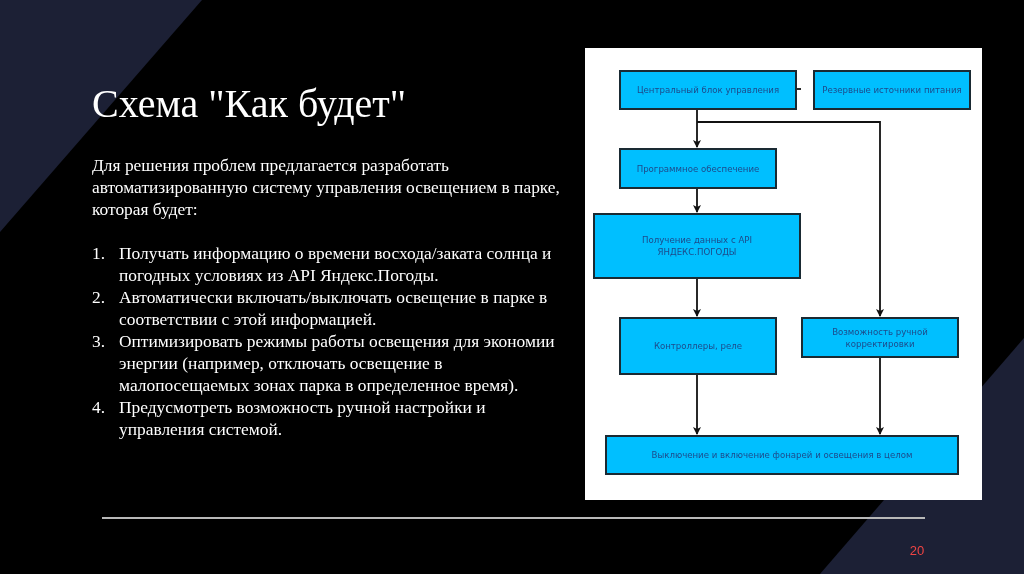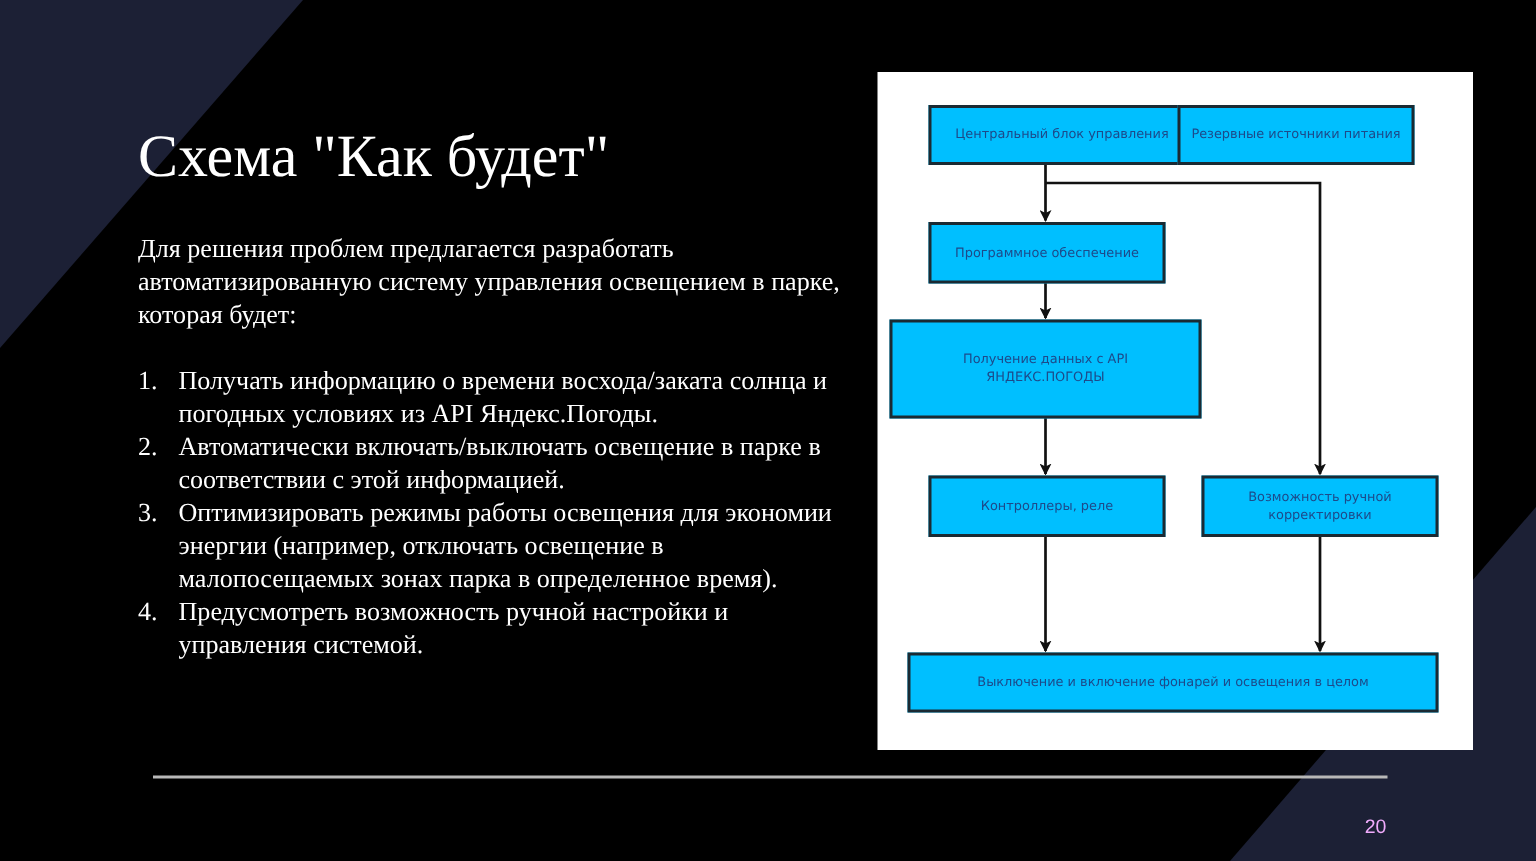--- a/index.html
+++ b/index.html
@@ -33,21 +33,21 @@
     box-sizing: border-box; display: flex; align-items: center; justify-content: center;
     text-align: center; color: #1d4a8a; font-family: "DejaVu Sans", sans-serif;
     font-size: 8.6px; line-height: 12px; padding: 0 2px;
   }
   .separator {
     position: absolute; left: 102px; top: 517px; width: 823px; height: 2px;
     background: #b8b8b8;
   }
   .page-number {
     position: absolute; left: 905px; top: 543px; width: 24px;
-    color: #f0abfc; font-size: 13px; font-family: "Liberation Sans", sans-serif;
+    color: #ef4444; font-size: 13px; font-family: "Liberation Sans", sans-serif;
     text-align: center;
   }
 </style>
 </head>
 <body>
 
 <svg class="bg-shape" width="1024" height="574" viewBox="0 0 1024 574">
   <polygon points="0,0 202,0 0,232" fill="#1c2035"></polygon>
   <polygon points="1024,338 1024,574 820,574" fill="#1c2035"></polygon>
 </svg>
@@ -96,22 +96,22 @@
 
       <line x1="112" y1="230" x2="112" y2="268" marker-end="url(#arr)"></line>
 
       <line x1="112" y1="309" x2="112" y2="386" marker-end="url(#arr)"></line>
 
       <line x1="295" y1="309" x2="295" y2="386" marker-end="url(#arr)"></line>
     </g>
   </svg>
 
   <div class="box" style="left:34px;top:22px;width:178px;height:40px;">Центральный блок управления</div>
-  <div class="box" style="left:200px;top:22px;width:158px;height:40px;">Резервные источники питания</div>
+  <div class="box" style="left:228px;top:22px;width:158px;height:40px;">Резервные источники питания</div>
   <div class="box" style="left:34px;top:100px;width:158px;height:41px;">Программное обеспечение</div>
   <div class="box" style="left:8px;top:165px;width:208px;height:66px;padding:0 40px;">Получение данных с API ЯНДЕКС.ПОГОДЫ</div>
-  <div class="box" style="left:34px;top:269px;width:158px;height:41px;">Контроллеры, реле</div>
+  <div class="box" style="left:34px;top:269px;width:158px;height:58px;">Контроллеры, реле</div>
   <div class="box" style="left:216px;top:269px;width:158px;height:41px;padding:0 20px;">Возможность ручной корректировки</div>
   <div class="box" style="left:20px;top:387px;width:354px;height:40px;">Выключение и включение фонарей и освещения в целом</div>
 </div>
 
 <div class="separator"></div>
 <div class="page-number">20</div>
 
 </body></html>

